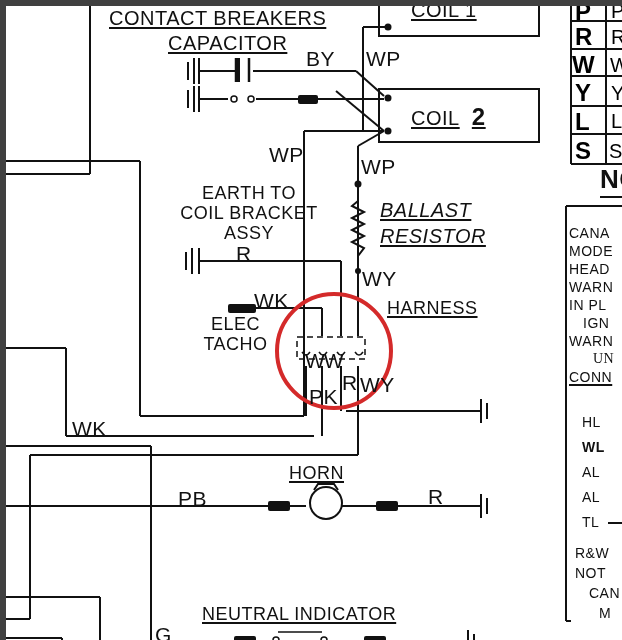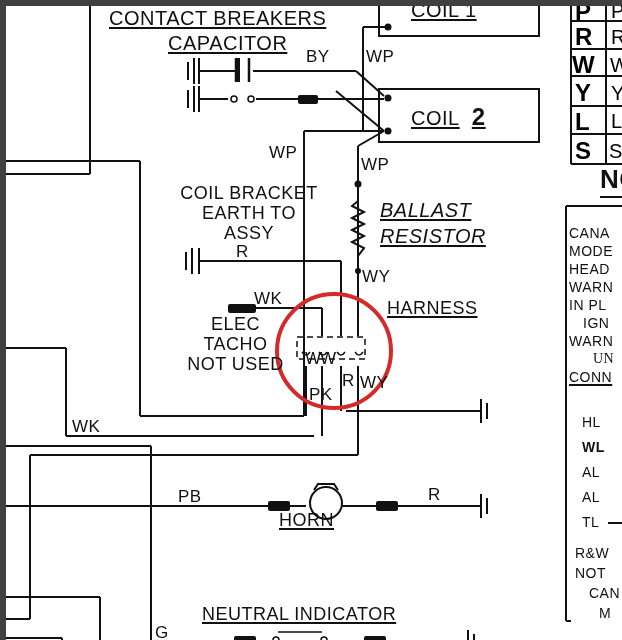--- a/index.html
+++ b/index.html
@@ -4,21 +4,21 @@
 <style>
   html, body { margin: 0; padding: 0; background: #ffffff; }
   body { width: 622px; height: 640px; overflow: hidden; position: relative; }
   #frame { position: absolute; left: 0; top: 0; width: 620px; height: 638px; border: 6px solid #404040; box-sizing: content-box; overflow: hidden; background: #fff; }
   svg { position: absolute; left: 0; top: 0; }
   .lbl { position: absolute; font-family: "Liberation Sans", "DejaVu Sans", sans-serif; color: #111; white-space: nowrap; line-height: 1; letter-spacing: 0.5px; }
   .u { text-decoration: underline; text-decoration-thickness: 1.5px; text-underline-offset: 2px; }
   .c { text-align: center; }
   .big { font-size: 20px; }
   .med { font-size: 18px; }
-  .wire { font-size: 17px; }
+  .wire { font-size: 21px; }
   .legend-letter { font-weight: bold; font-size: 24px; position: absolute; font-family: "Liberation Sans", sans-serif; }
   .legend-word { font-size: 20px; position: absolute; font-family: "Liberation Sans", sans-serif; }
   .notes { font-size: 14px; margin-top: 15px; }
 </style>
 </head>
 <body>
 
 <div id="frame">
 <svg width="622" height="640" viewBox="0 0 622 640">
   <g stroke="#111" stroke-width="2" fill="none">
@@ -176,51 +176,50 @@
 <div class="lbl big u" style="left:162px;top:27px;">CAPACITOR</div>
 <div class="lbl big" style="left:405px;top:-6px;"><span class="u">COIL  1</span></div>
 <div class="lbl big" style="left:405px;top:99px;"><span class="u">COIL</span>&nbsp;&nbsp;<b style="font-size:24px;" class="u">2</b></div>
 
 <div class="lbl wire" style="left:300px;top:42px;">BY</div>
 <div class="lbl wire" style="left:360px;top:42px;">WP</div>
 <div class="lbl wire" style="left:263px;top:138px;">WP</div>
 <div class="lbl wire" style="left:355px;top:150px;">WP</div>
 
 <div class="lbl med c" style="left:148px;top:177px;width:190px;line-height:20px;">
+  <div>EARTH TO</div>
   <div>COIL BRACKET</div>
-  <div>EARTH TO</div>
   <div>ASSY</div>
 </div>
 <div class="lbl wire" style="left:230px;top:237px;">R</div>
 
 <div class="lbl big" style="left:374px;top:191px;line-height:26px;font-style:italic;">
   <div class="u">BALLAST</div>
   <div class="u">RESISTOR</div>
 </div>
 <div class="lbl wire" style="left:356px;top:262px;">WY</div>
 
 <div class="lbl wire" style="left:248px;top:284px;">WK</div>
 <div class="lbl med c" style="left:172px;top:308px;width:115px;line-height:20px;">
   <div>ELEC</div>
   <div>TACHO</div>
-  <div>NOT USED</div>
 </div>
 
 <div class="lbl med" style="left:369px;top:290px;line-height:24px;">
   <div style="padding-left:12px;" class="u">HARNESS</div>
 </div>
 
 <div class="lbl wire" style="left:299px;top:344px;letter-spacing:-1px;">WW</div>
 <div class="lbl wire" style="left:303px;top:380px;">PK</div>
 <div class="lbl wire" style="left:336px;top:366px;">R</div>
 <div class="lbl wire" style="left:354px;top:368px;">WY</div>
 
 <div class="lbl wire" style="left:66px;top:412px;">WK</div>
 
-<div class="lbl med u" style="left:273px;top:458px;margin-top:47px;">HORN</div>
+<div class="lbl med u" style="left:283px;top:458px;">HORN</div>
 <div class="lbl wire" style="left:172px;top:482px;">PB</div>
 <div class="lbl wire" style="left:422px;top:480px;">R</div>
 
 <div class="lbl med u" style="left:196px;top:599px;">NEUTRAL  INDICATOR</div>
 <div class="lbl wire" style="left:149px;top:618px;">G</div>
 
 <div>
   <div class="legend-letter" style="left:569px;top:-8px;">P</div>
   <div class="legend-word" style="left:605px;top:-6px;">P</div>
   <div class="legend-letter" style="left:569px;top:17px;">R</div>

